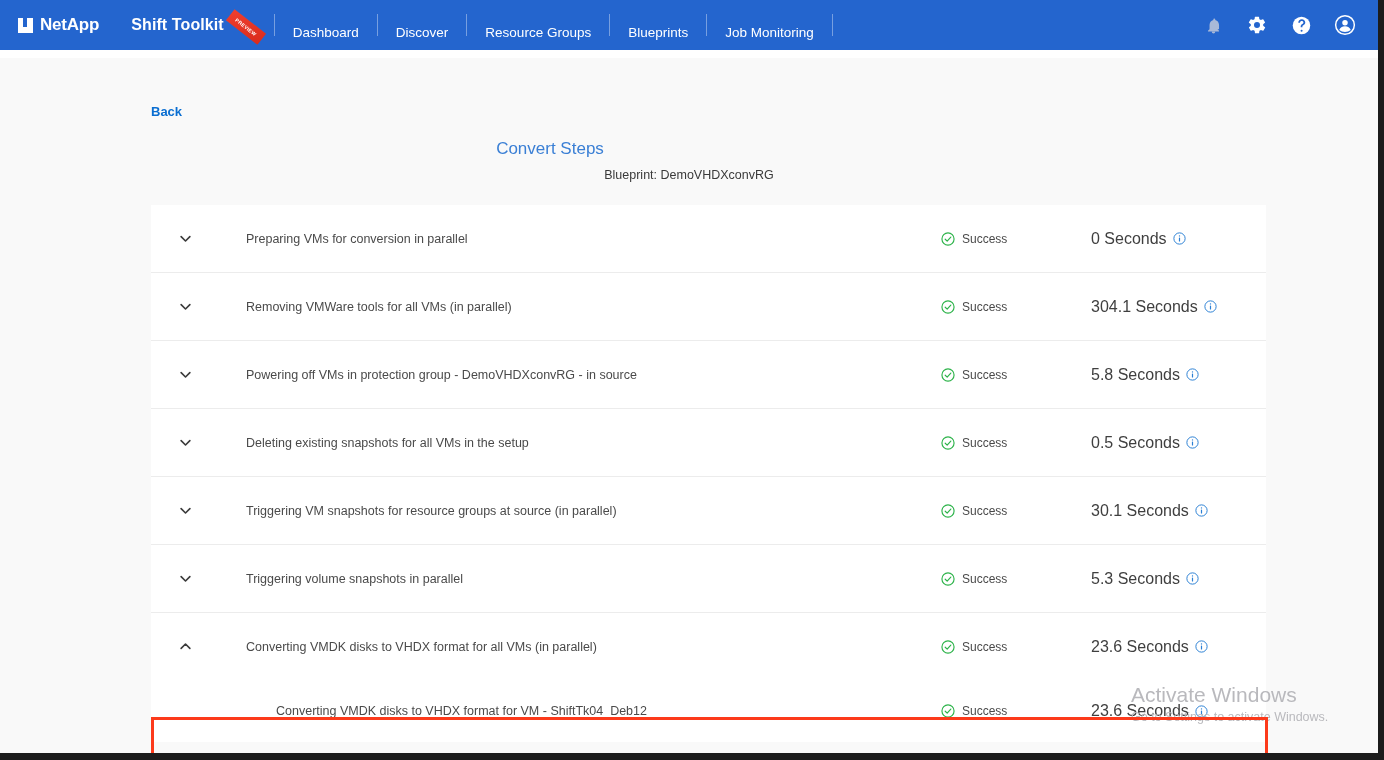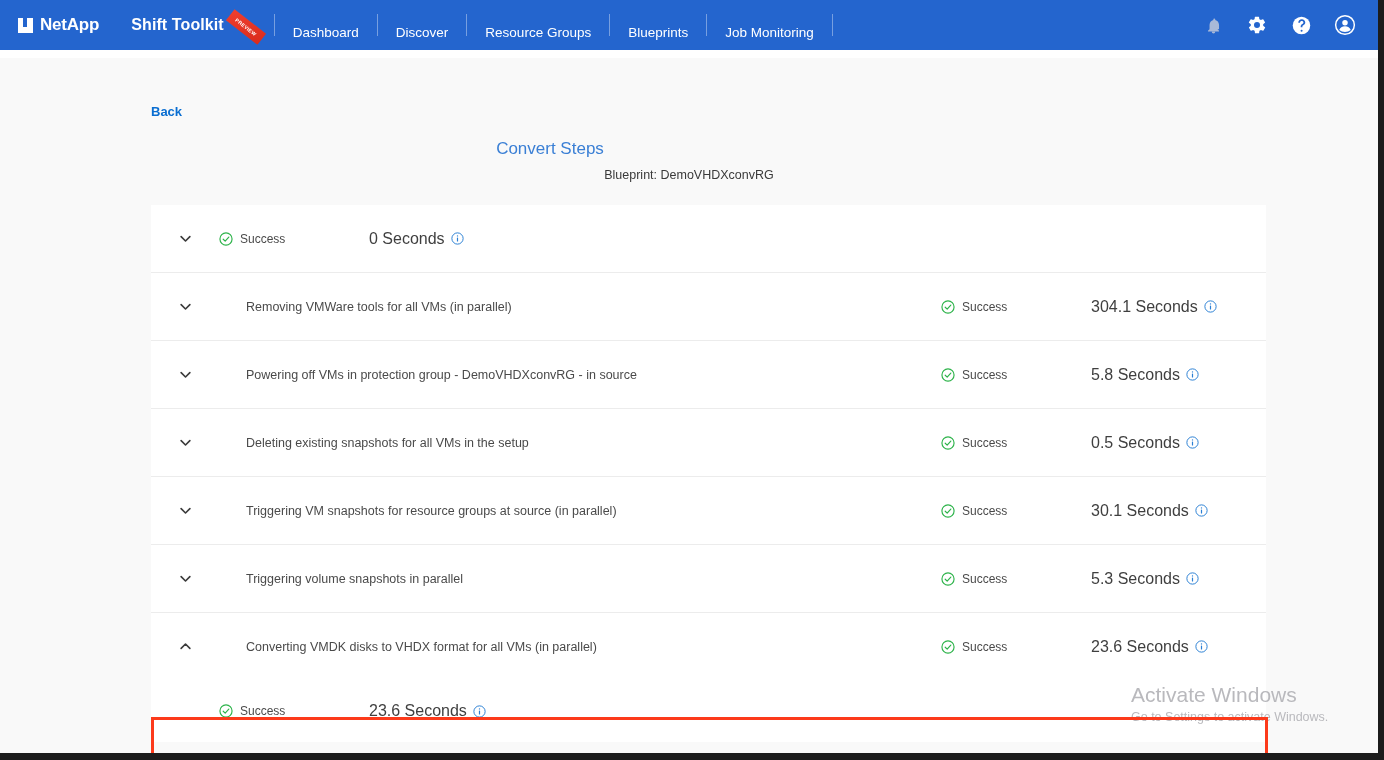--- a/index.html
+++ b/index.html
@@ -361,20 +361,21 @@
   <div class="page-subtitle">Blueprint: DemoVHDXconvRG</div>
 
   <div class="steps" id="steps-container">
       <div class="step-card">
         <div class="step-row">
           <div class="chevron-cell">
             <svg width="15" height="15" viewBox="0 0 24 24">
               <path fill="none" stroke="#3b3b3b" stroke-width="2.6" stroke-linecap="round" stroke-linejoin="round" d="M5 9 L12 16 L19 9"></path>
             </svg>
           </div>
+          <div class="step-label">Preparing VMs for conversion in parallel</div>
           <div class="status-cell">
             <span>
               <svg width="14" height="14" viewBox="0 0 24 24" class="check-icon">
                 <circle cx="12" cy="12" r="10.4" fill="none" stroke="#2db34a" stroke-width="2"></circle>
                 <path fill="none" stroke="#2db34a" stroke-width="2" stroke-linecap="round" stroke-linejoin="round" d="M7.2 12.4 L10.6 15.6 L16.8 8.6"></path>
               </svg>
             </span>
             <span class="status-text">Success</span>
           </div>
           <div class="duration-cell">
@@ -557,20 +558,21 @@
               <svg width="13" height="13" viewBox="0 0 24 24" class="info-icon">
                 <circle cx="12" cy="12" r="10.4" fill="none" stroke="#2a7fd4" stroke-width="1.8"></circle>
                 <circle cx="12" cy="7.2" r="1.25" fill="#2a7fd4"></circle>
                 <rect x="10.9" y="10.2" width="2.2" height="7.3" rx="1" fill="#2a7fd4"></rect>
               </svg>
             </span>
           </div>
         </div>
         <div class="substep-row">
           <div class="chevron-cell"></div>
+          <div class="step-label">Converting VMDK disks to VHDX format for VM - ShiftTk04_Deb12</div>
           <div class="status-cell">
             <span>
               <svg width="14" height="14" viewBox="0 0 24 24" class="check-icon">
                 <circle cx="12" cy="12" r="10.4" fill="none" stroke="#2db34a" stroke-width="2"></circle>
                 <path fill="none" stroke="#2db34a" stroke-width="2" stroke-linecap="round" stroke-linejoin="round" d="M7.2 12.4 L10.6 15.6 L16.8 8.6"></path>
               </svg>
             </span>
             <span class="status-text">Success</span>
           </div>
           <div class="duration-cell">

